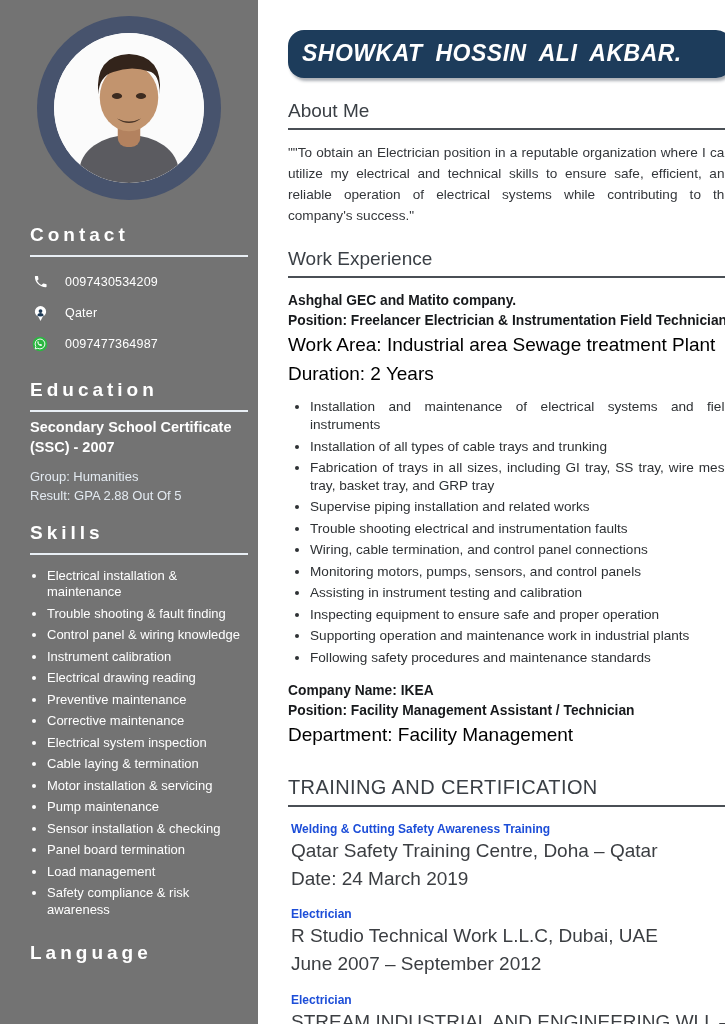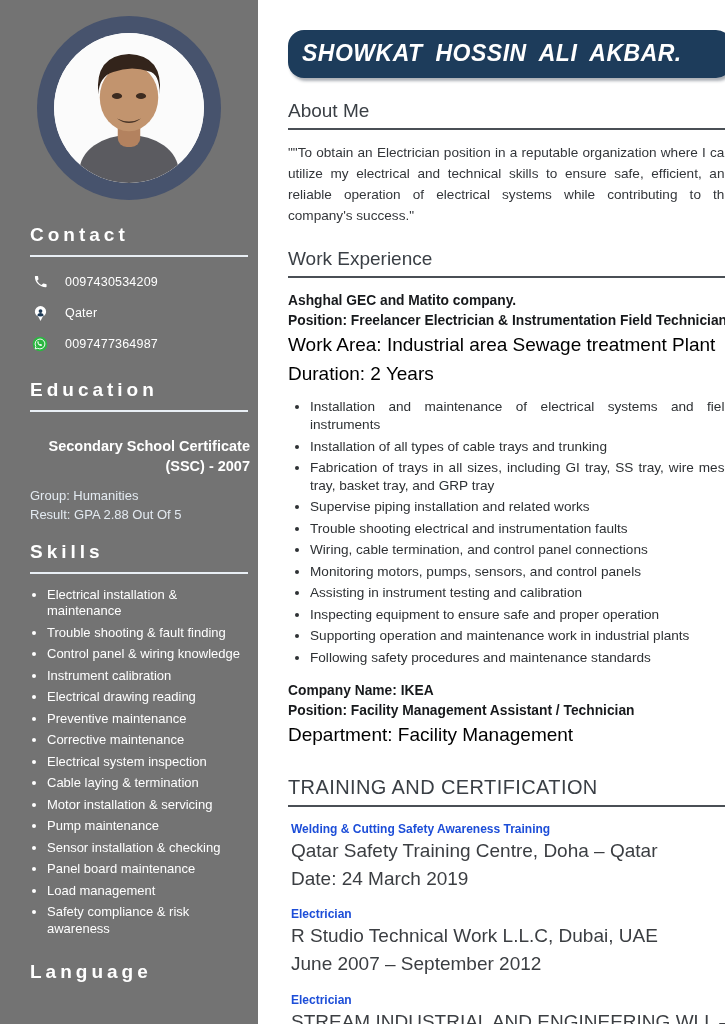--- a/index.html
+++ b/index.html
@@ -34,21 +34,21 @@
   }
   .contact-block { margin-top: 24px; }
   .s-rule { height: 2px; width: 218px; background: #e9eff5; }
 
   .c-list { margin-top: 16px; }
   .c-item { display: flex; gap: 15px; align-items: flex-start; margin-bottom: 13px; }
   .c-icon { width: 20px; min-width: 20px; display: flex; justify-content: center; margin-top: 1px; }
   .c-text { font-size: 12.5px; line-height: 1.45; letter-spacing: 0.2px; }
 
   .edu-block { margin-top: 26px; }
-  .edu-degree { font-size: 14.5px; font-weight: bold; line-height: 1.35; margin: 25px 0 9px; text-align: right; }
+  .edu-degree { font-size: 14.5px; font-weight: bold; line-height: 1.35; margin: 6px 0 9px; }
   .edu-detail { font-size: 13px; line-height: 1.5; color: #e3eaf1; }
 
   .skills-block { margin-top: 16px; }
   .skill-list { margin: 13px 0 0; padding-left: 17px; }
   .skill-list li { font-size: 13px; line-height: 1.27; margin-bottom: 5px; }
 
   .lang-block { margin-top: 24px; }
 
   
   .main { flex: 1; padding: 30px 24px 0 30px; color: #33363a; }
@@ -159,21 +159,21 @@
       <li>Control panel &amp; wiring knowledge</li>
       <li>Instrument calibration</li>
       <li>Electrical drawing reading</li>
       <li>Preventive maintenance</li>
       <li>Corrective maintenance</li>
       <li>Electrical system inspection</li>
       <li>Cable laying &amp; termination</li>
       <li>Motor installation &amp; servicing</li>
       <li>Pump maintenance</li>
       <li>Sensor installation &amp; checking</li>
-      <li>Panel board maintenance</li>
+      <li>Panel board termination</li>
       <li>Load management</li>
       <li>Safety compliance &amp; risk awareness</li>
     </ul>
   </section>
 
   <section class="s-block lang-block">
     <h2 class="side-heading">Language</h2>
 
   </section>
 

